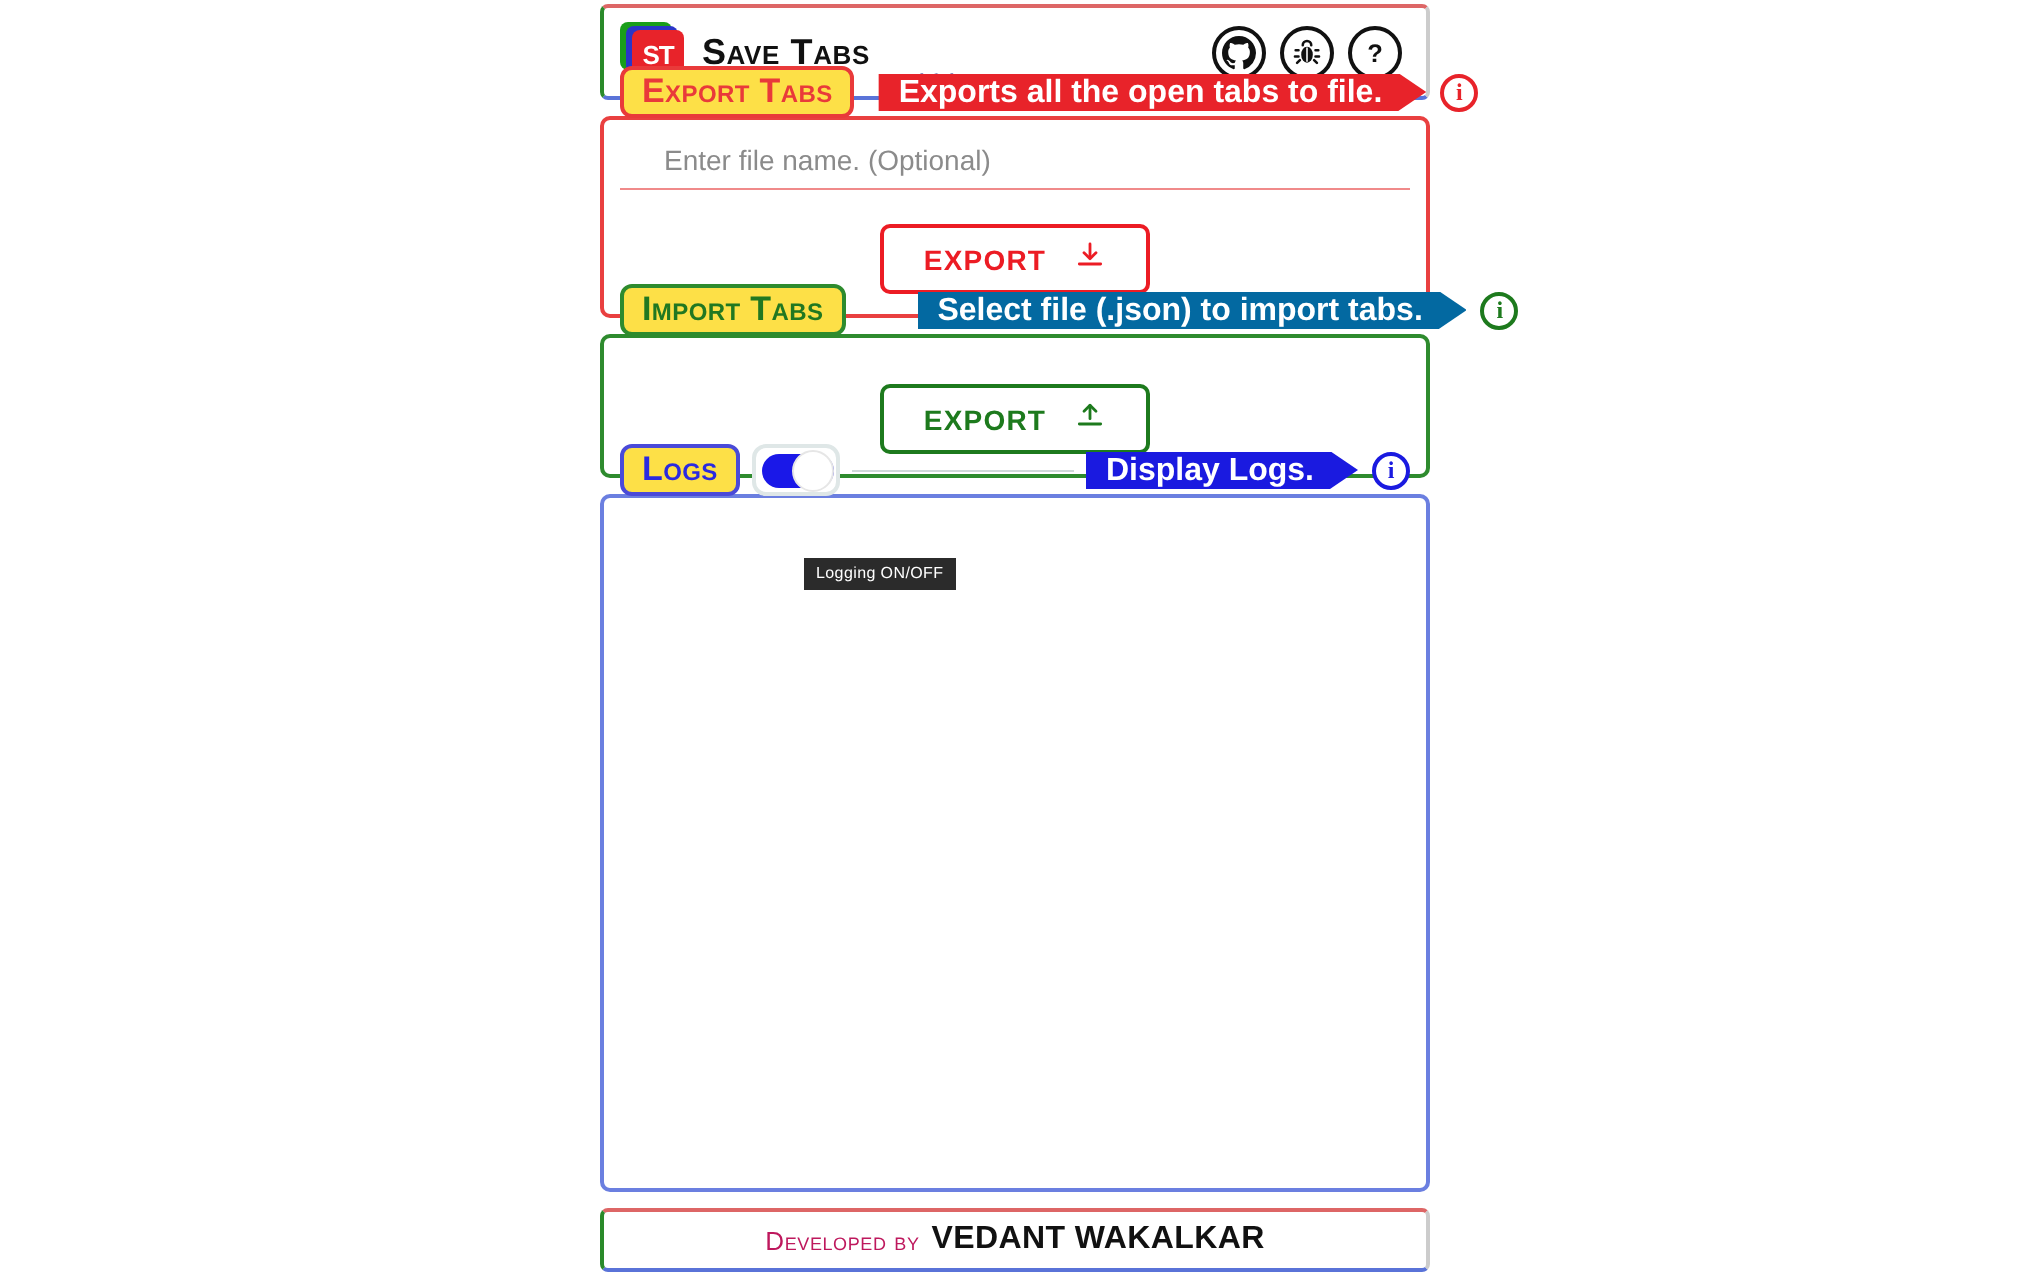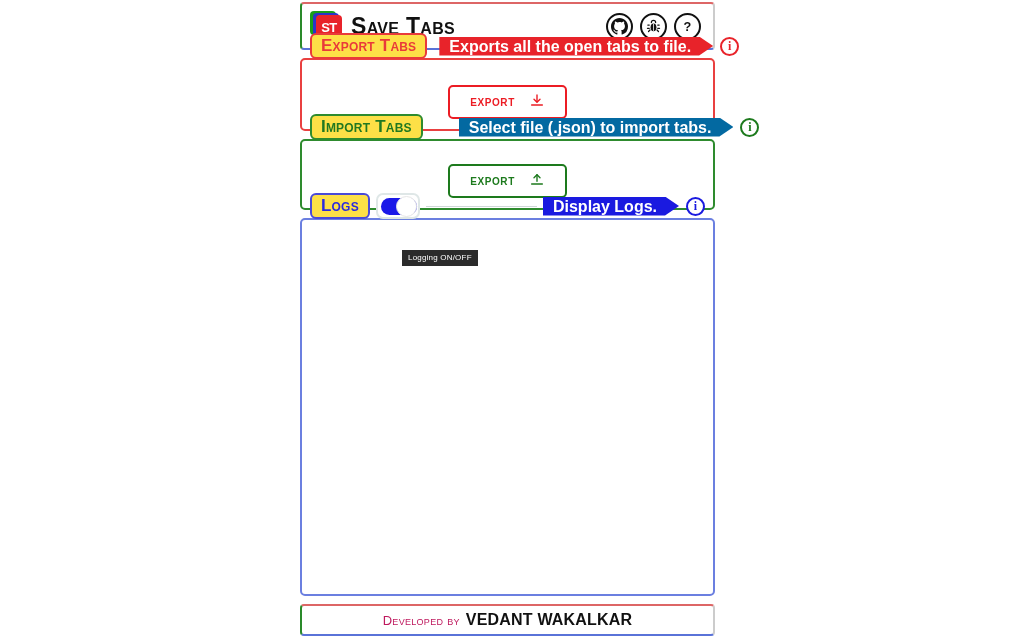--- a/index.html
+++ b/index.html
@@ -52,21 +52,21 @@
   .logo .c-green { left: 0; top: 0; width: 26px; height: 24px; background: #1a9e1a; }
   .logo .c-blue  { left: 3px; top: 2px; width: 26px; height: 24px; background: #2a35c8; }
   .logo .c-red   { left: 6px; top: 4px; width: 26px; height: 24px; background: #e8232a;
                    display: flex; align-items: center; justify-content: center; }
   .logo .st {
     color: #fff; font-weight: bold; font-size: 13px;
     font-family: "Liberation Sans", sans-serif;
     letter-spacing: -0.5px;
   }
   .app-title {
-    font-size: 23px;
+    font-size: 18px;
     font-weight: bold;
     font-variant: small-caps;
     color: #111;
     letter-spacing: 0.3px;
     line-height: 1;
   }
   .app-version {
     font-size: 9px;
     font-weight: bold;
     font-variant: small-caps;
@@ -184,21 +184,21 @@
   .btn-row { display: flex; justify-content: center; margin-top: 17px; }
   .action-btn {
     display: inline-flex;
     align-items: center;
     justify-content: center;
     gap: 14px;
     background: #fff;
     border: 2px solid;
     border-radius: 5px;
     padding: 6px 20px;
-    font-size: 10px;
+    font-size: 14px;
     font-weight: bold;
     letter-spacing: 0.6px;
     cursor: pointer;
     font-family: "Liberation Sans", sans-serif;
   }
   .action-btn.red   { color: #ec1c24; border-color: #ec1c24; }
   .action-btn.green { color: #1d7a1d; border-color: #1d7a1d; }
 
   
   .import-body { padding-top: 12px; }
@@ -327,20 +327,21 @@
     </div>
 
     <div class="section red">
       <div class="legend-row">
         <div class="legend red">Export Tabs</div>
         <div class="legend-rule"></div>
         <div class="banner red">Exports all the open tabs to file.</div>
         <div class="info-icon red">i</div>
       </div>
       <div class="export-body">
+        <input class="file-input" type="text" placeholder="Enter file name. (Optional)" style="">
         <div class="btn-row">
           <button class="action-btn red">
             <span>EXPORT</span>
             <span>
               <svg width="16" height="16" viewBox="0 0 24 24" aria-hidden="true">
                 <g stroke="#ec1c24" stroke-width="2.1" fill="none" stroke-linecap="round" stroke-linejoin="round">
                   <path d="M12 3v10"></path>
                     <path d="M7.5 9.5 12 14l4.5-4.5"></path>
                     <path d="M4 18h16"></path>
                 </g>

